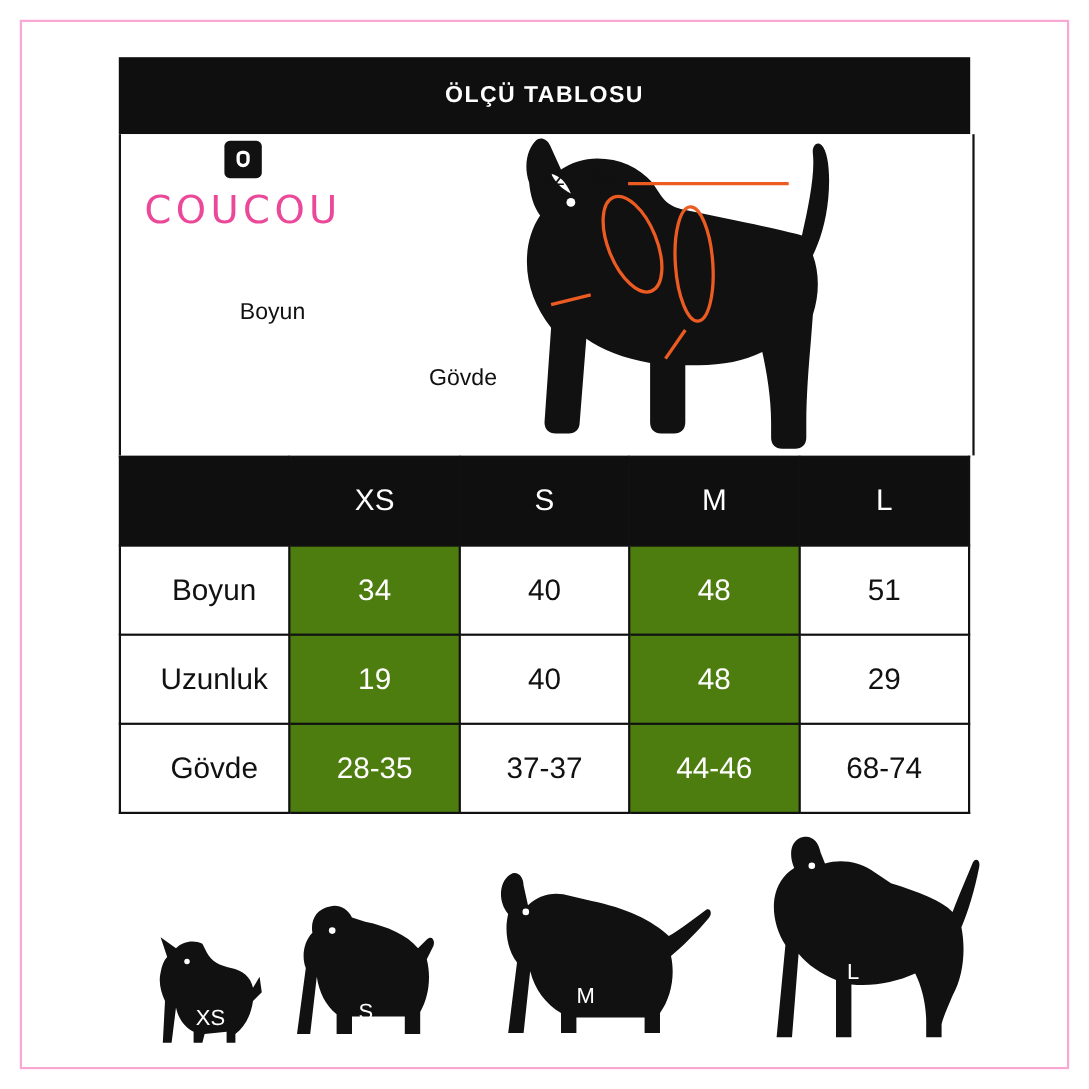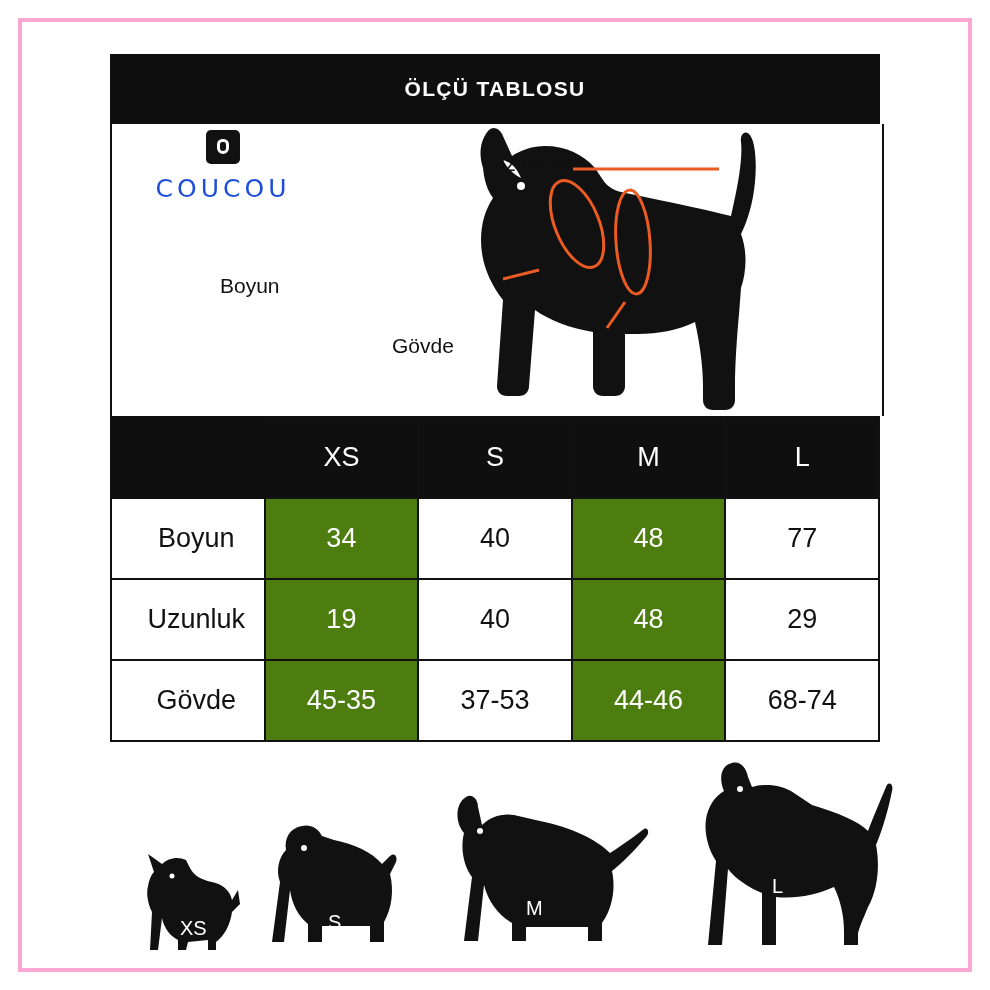--- a/index.html
+++ b/index.html
@@ -21,21 +21,21 @@
     height: 990px;
     box-sizing: border-box;
     padding: 18px;
   }
 
   .frame {
     position: relative;
     width: 100%;
     height: 100%;
     box-sizing: border-box;
-    border: 4px solid #f9a8d4;
+    border: 2px solid #f9a8d4;
     background: #ffffff;
     padding: 32px 88px 0 88px;
   }
 
   
   .header-bar {
     width: 100%;
     height: 70px;
     background: #0f0f0f;
     display: flex;
@@ -81,23 +81,23 @@
     left: 50%;
     top: 9px;
     transform: translateX(-50%);
     width: 12px;
     height: 15px;
     border: 3px solid #ffffff;
     border-radius: 6px 6px 7px 7px;
     box-sizing: border-box;
   }
   .brand-name {
-    font-size: 25px;
+    font-size: 35px;
     letter-spacing: 4px;
-    color: #1d4ed8;
+    color: #ec4899;
     font-family: "DejaVu Sans", sans-serif;
   }
 
   .dog-svg {
     position: absolute;
     left: 195px;
     top: 0;
     width: 560px;
     height: 292px;
   }
@@ -258,33 +258,33 @@
           <th>M</th>
           <th>L</th>
         </tr>
       </thead>
       <tbody>
         <tr>
           <td class="rowhead">Boyun</td>
           <td class="hl">34</td>
           <td>40</td>
           <td class="hl">48</td>
-          <td>77</td>
+          <td>51</td>
         </tr>
         <tr>
           <td class="rowhead">Uzunluk</td>
           <td class="hl">19</td>
           <td>40</td>
           <td class="hl">48</td>
           <td>29</td>
         </tr>
         <tr>
           <td class="rowhead">Gövde</td>
-          <td class="hl">45-35</td>
-          <td>37-53</td>
+          <td class="hl">28-35</td>
+          <td>37-37</td>
           <td class="hl">44-46</td>
           <td>68-74</td>
         </tr>
       </tbody>
     </table>
 
     <div class="silhouettes">
 
       <div class="sil" style="left:18px; width:130px; height:110px;">
         <svg viewBox="0 0 130 110" width="130" height="110">

